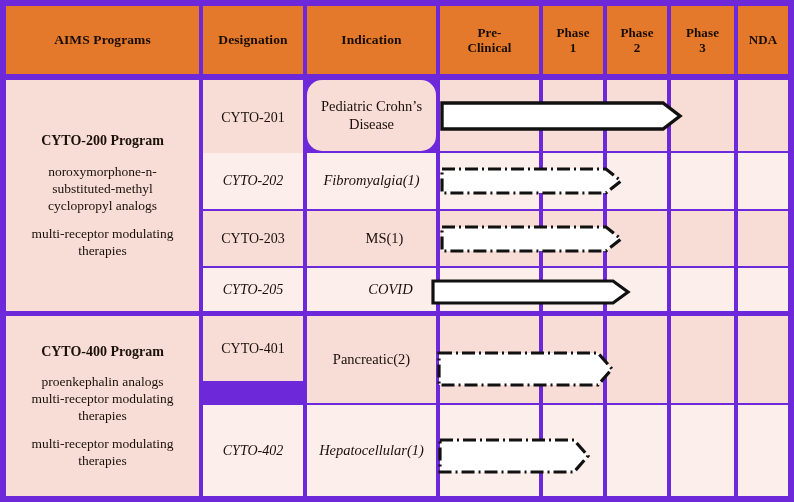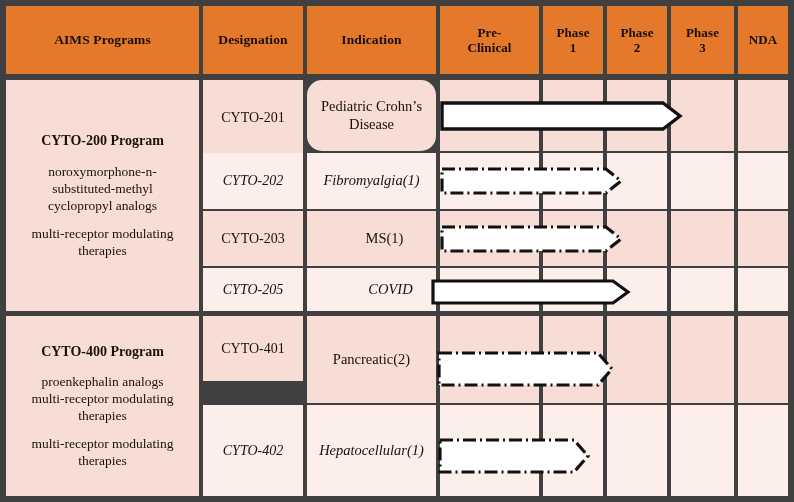--- a/index.html
+++ b/index.html
@@ -5,21 +5,21 @@
   html,body{margin:0;padding:0;}
   body{
     width:794px;height:502px;
     background:#ffffff;
     font-family:"Liberation Serif", serif;
     overflow:hidden;
   }
   #pipeline{
     position:relative;
     width:794px;height:502px;
-    background:#404040;
+    background:#6d28d9;
   }
 
   
   .cell{
     position:absolute;
     box-sizing:border-box;
     display:flex;
     align-items:center;
     justify-content:center;
     text-align:center;

